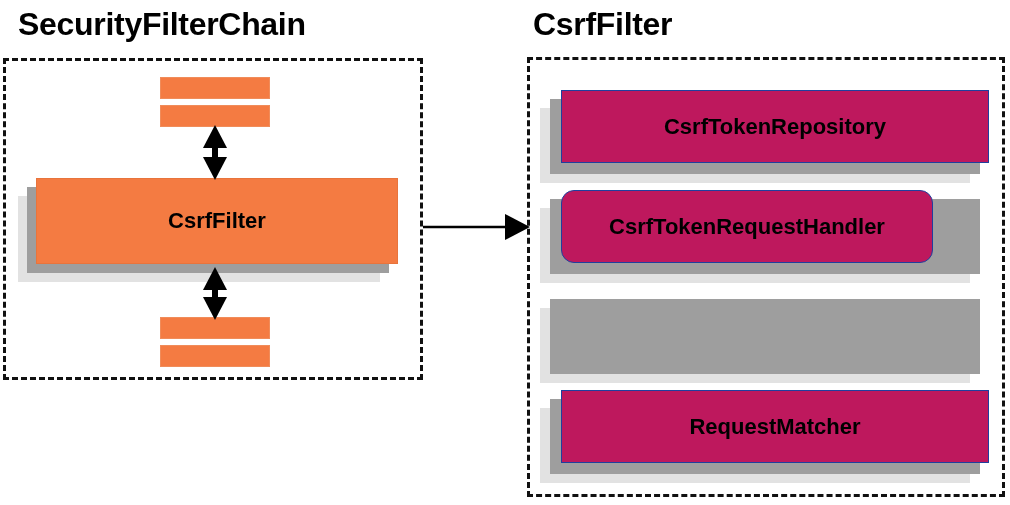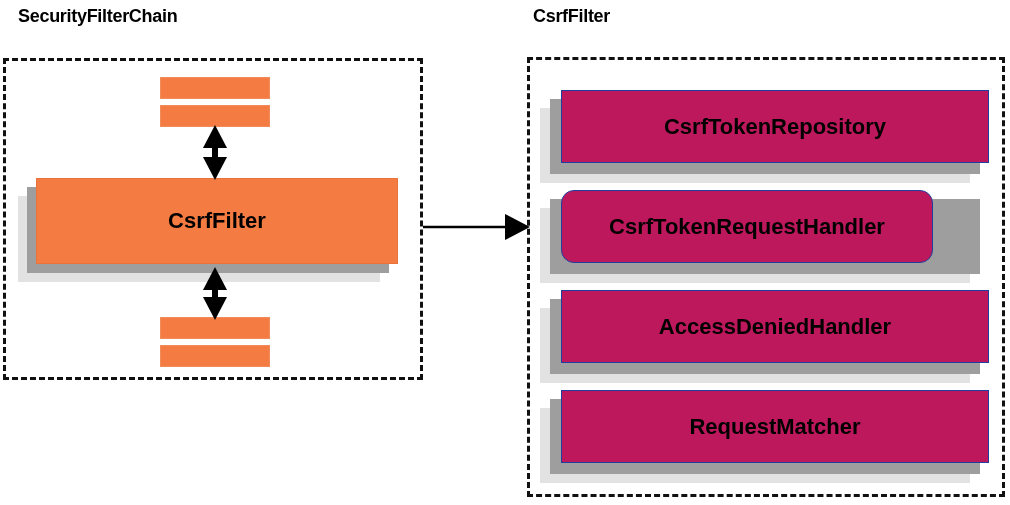--- a/index.html
+++ b/index.html
@@ -8,21 +8,21 @@
     background:#ffffff;
     font-family:"Liberation Sans", sans-serif;
     position:relative;
     overflow:hidden;
   }
   .stage{position:absolute;left:0;top:0;width:1010px;height:505px;}
 
   
   .group-title{
     position:absolute;
-    font-size:18px;
+    font-size:32px;
     font-weight:bold;
     color:#000000;
     letter-spacing:-0.3px;
     white-space:nowrap;
   }
   #title-sfc{left:18px;top:6px;}
   #title-csrf{left:533px;top:6px;}
 
   
   .dashed-box{
@@ -112,21 +112,20 @@
 
   <div class="node node-blue" style="left:540px;top:190px;width:450px;height:95px;">
     <div class="shadow-light" style="left:0px;top:18px;width:430px;height:75px;"></div>
     <div class="shadow-dark" style="left:10px;top:9px;width:430px;height:75px;"></div>
     <div class="face" style="left:21px;top:0px;width:372px;height:73px;border-radius:13px;">CsrfTokenRequestHandler</div>
   </div>
 
   <div class="node node-blue" style="left:540px;top:290px;width:450px;height:95px;">
     <div class="shadow-light" style="left:0px;top:18px;width:430px;height:75px;"></div>
     <div class="shadow-dark" style="left:10px;top:9px;width:430px;height:75px;"></div>
-    <div class="face" style="left:21px;top:0px;width:428px;height:73px;">AccessDeniedHandler</div>
   </div>
 
   <div class="node node-blue" style="left:540px;top:390px;width:450px;height:95px;">
     <div class="shadow-light" style="left:0px;top:18px;width:430px;height:75px;"></div>
     <div class="shadow-dark" style="left:10px;top:9px;width:430px;height:75px;"></div>
     <div class="face" style="left:21px;top:0px;width:428px;height:73px;">RequestMatcher</div>
   </div>
 
   <svg id="arrow-layer" viewBox="0 0 1010 505">
 

